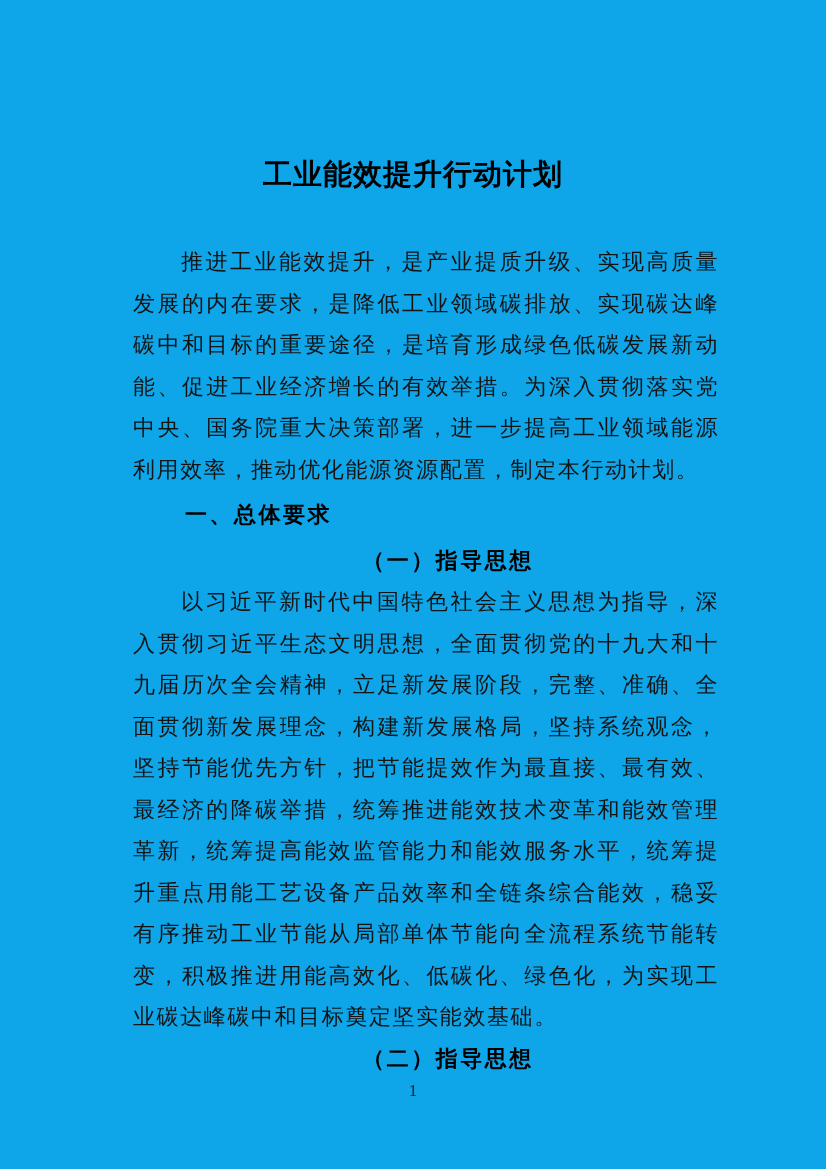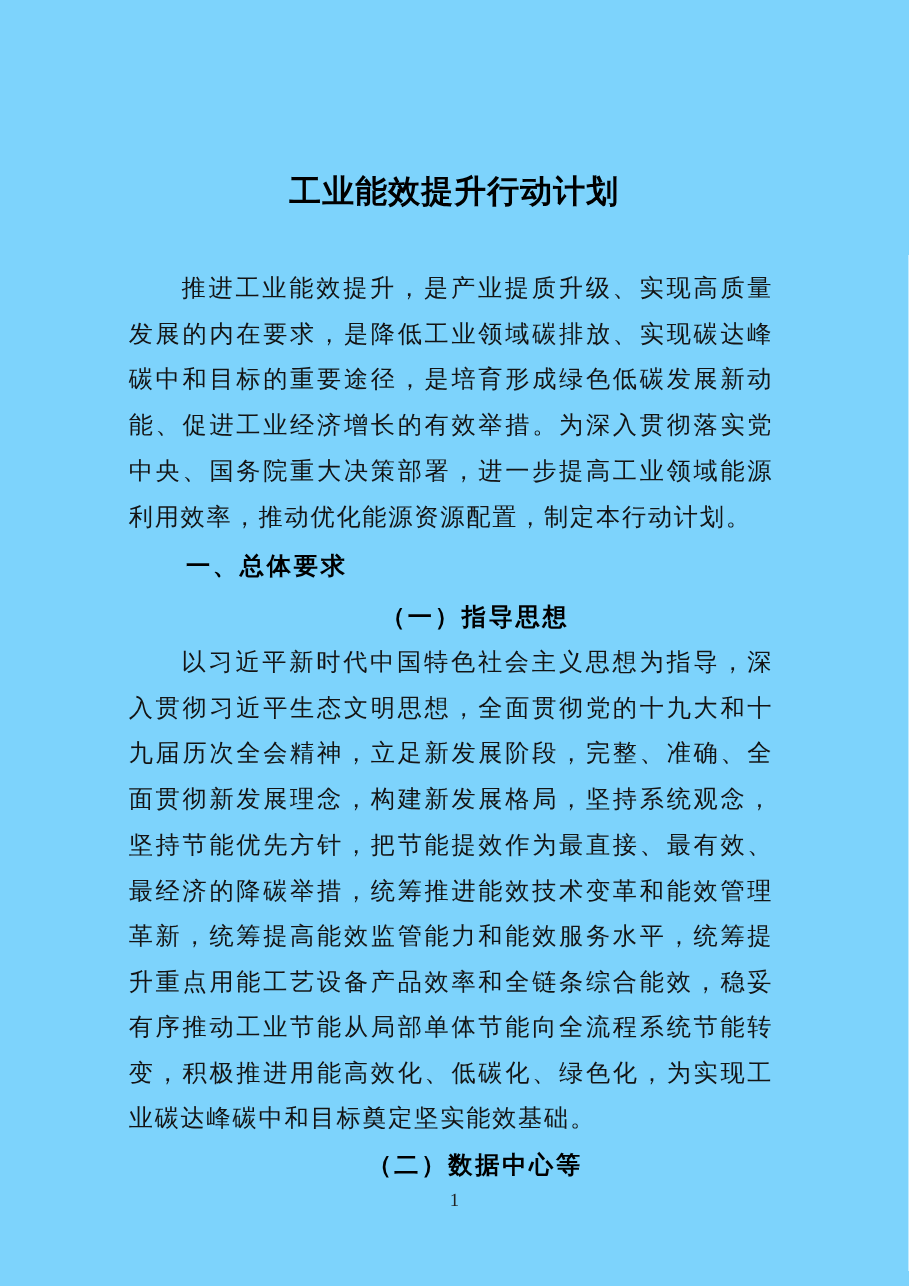--- a/index.html
+++ b/index.html
@@ -5,41 +5,41 @@
 <style>
   html, body {
     margin: 0;
     padding: 0;
     background: #ffffff;
   }
   .page {
     position: relative;
     width: 826px;
     height: 1169px;
-    background: #7dd3fc;
+    background: #0ea5e9;
     overflow: hidden;
     font-family: "Liberation Serif", serif;
     color: #1a1a1a;
   }
   .doc-title {
     position: absolute;
     top: 155px;
     left: 0;
     width: 100%;
     margin: 0;
     text-align: center;
     font-family: "Liberation Serif", serif;
     font-size: 29px;
     font-weight: bold;
     letter-spacing: 1px;
     color: #000000;
   }
   .content {
     position: absolute;
-    left: 117px;
+    left: 133px;
     top: 241px;
     width: 586px;
     font-size: 22px;
     line-height: 41.5px;
     text-align: justify;
     text-justify: inter-character;
     letter-spacing: 1.6px;
     color: #141414;
   }
   .body-para {
@@ -90,20 +90,20 @@
   <div class="content">
 
     <p class="body-para">推进工业能效提升，是产业提质升级、实现高质量发展的内在要求，是降低工业领域碳排放、实现碳达峰碳中和目标的重要途径，是培育形成绿色低碳发展新动能、促进工业经济增长的有效举措。为深入贯彻落实党中央、国务院重大决策部署，进一步提高工业领域能源利用效率，推动优化能源资源配置，制定本行动计划。</p>
 
     <h2 class="h-section">一、总体要求</h2>
 
     <h3 class="h-sub">（一）指导思想</h3>
 
     <p class="body-para">以习近平新时代中国特色社会主义思想为指导，深入贯彻习近平生态文明思想，全面贯彻党的十九大和十九届历次全会精神，立足新发展阶段，完整、准确、全面贯彻新发展理念，构建新发展格局，坚持系统观念，坚持节能优先方针，把节能提效作为最直接、最有效、最经济的降碳举措，统筹推进能效技术变革和能效管理革新，统筹提高能效监管能力和能效服务水平，统筹提升重点用能工艺设备产品效率和全链条综合能效，稳妥有序推动工业节能从局部单体节能向全流程系统节能转变，积极推进用能高效化、低碳化、绿色化，为实现工业碳达峰碳中和目标奠定坚实能效基础。</p>
 
-    <h3 class="h-sub">（二）数据中心等</h3>
+    <h3 class="h-sub">（二）指导思想</h3>
 
 
   </div>
 
   <div class="page-number">1</div>
 
 </div>
 
 </body></html>

